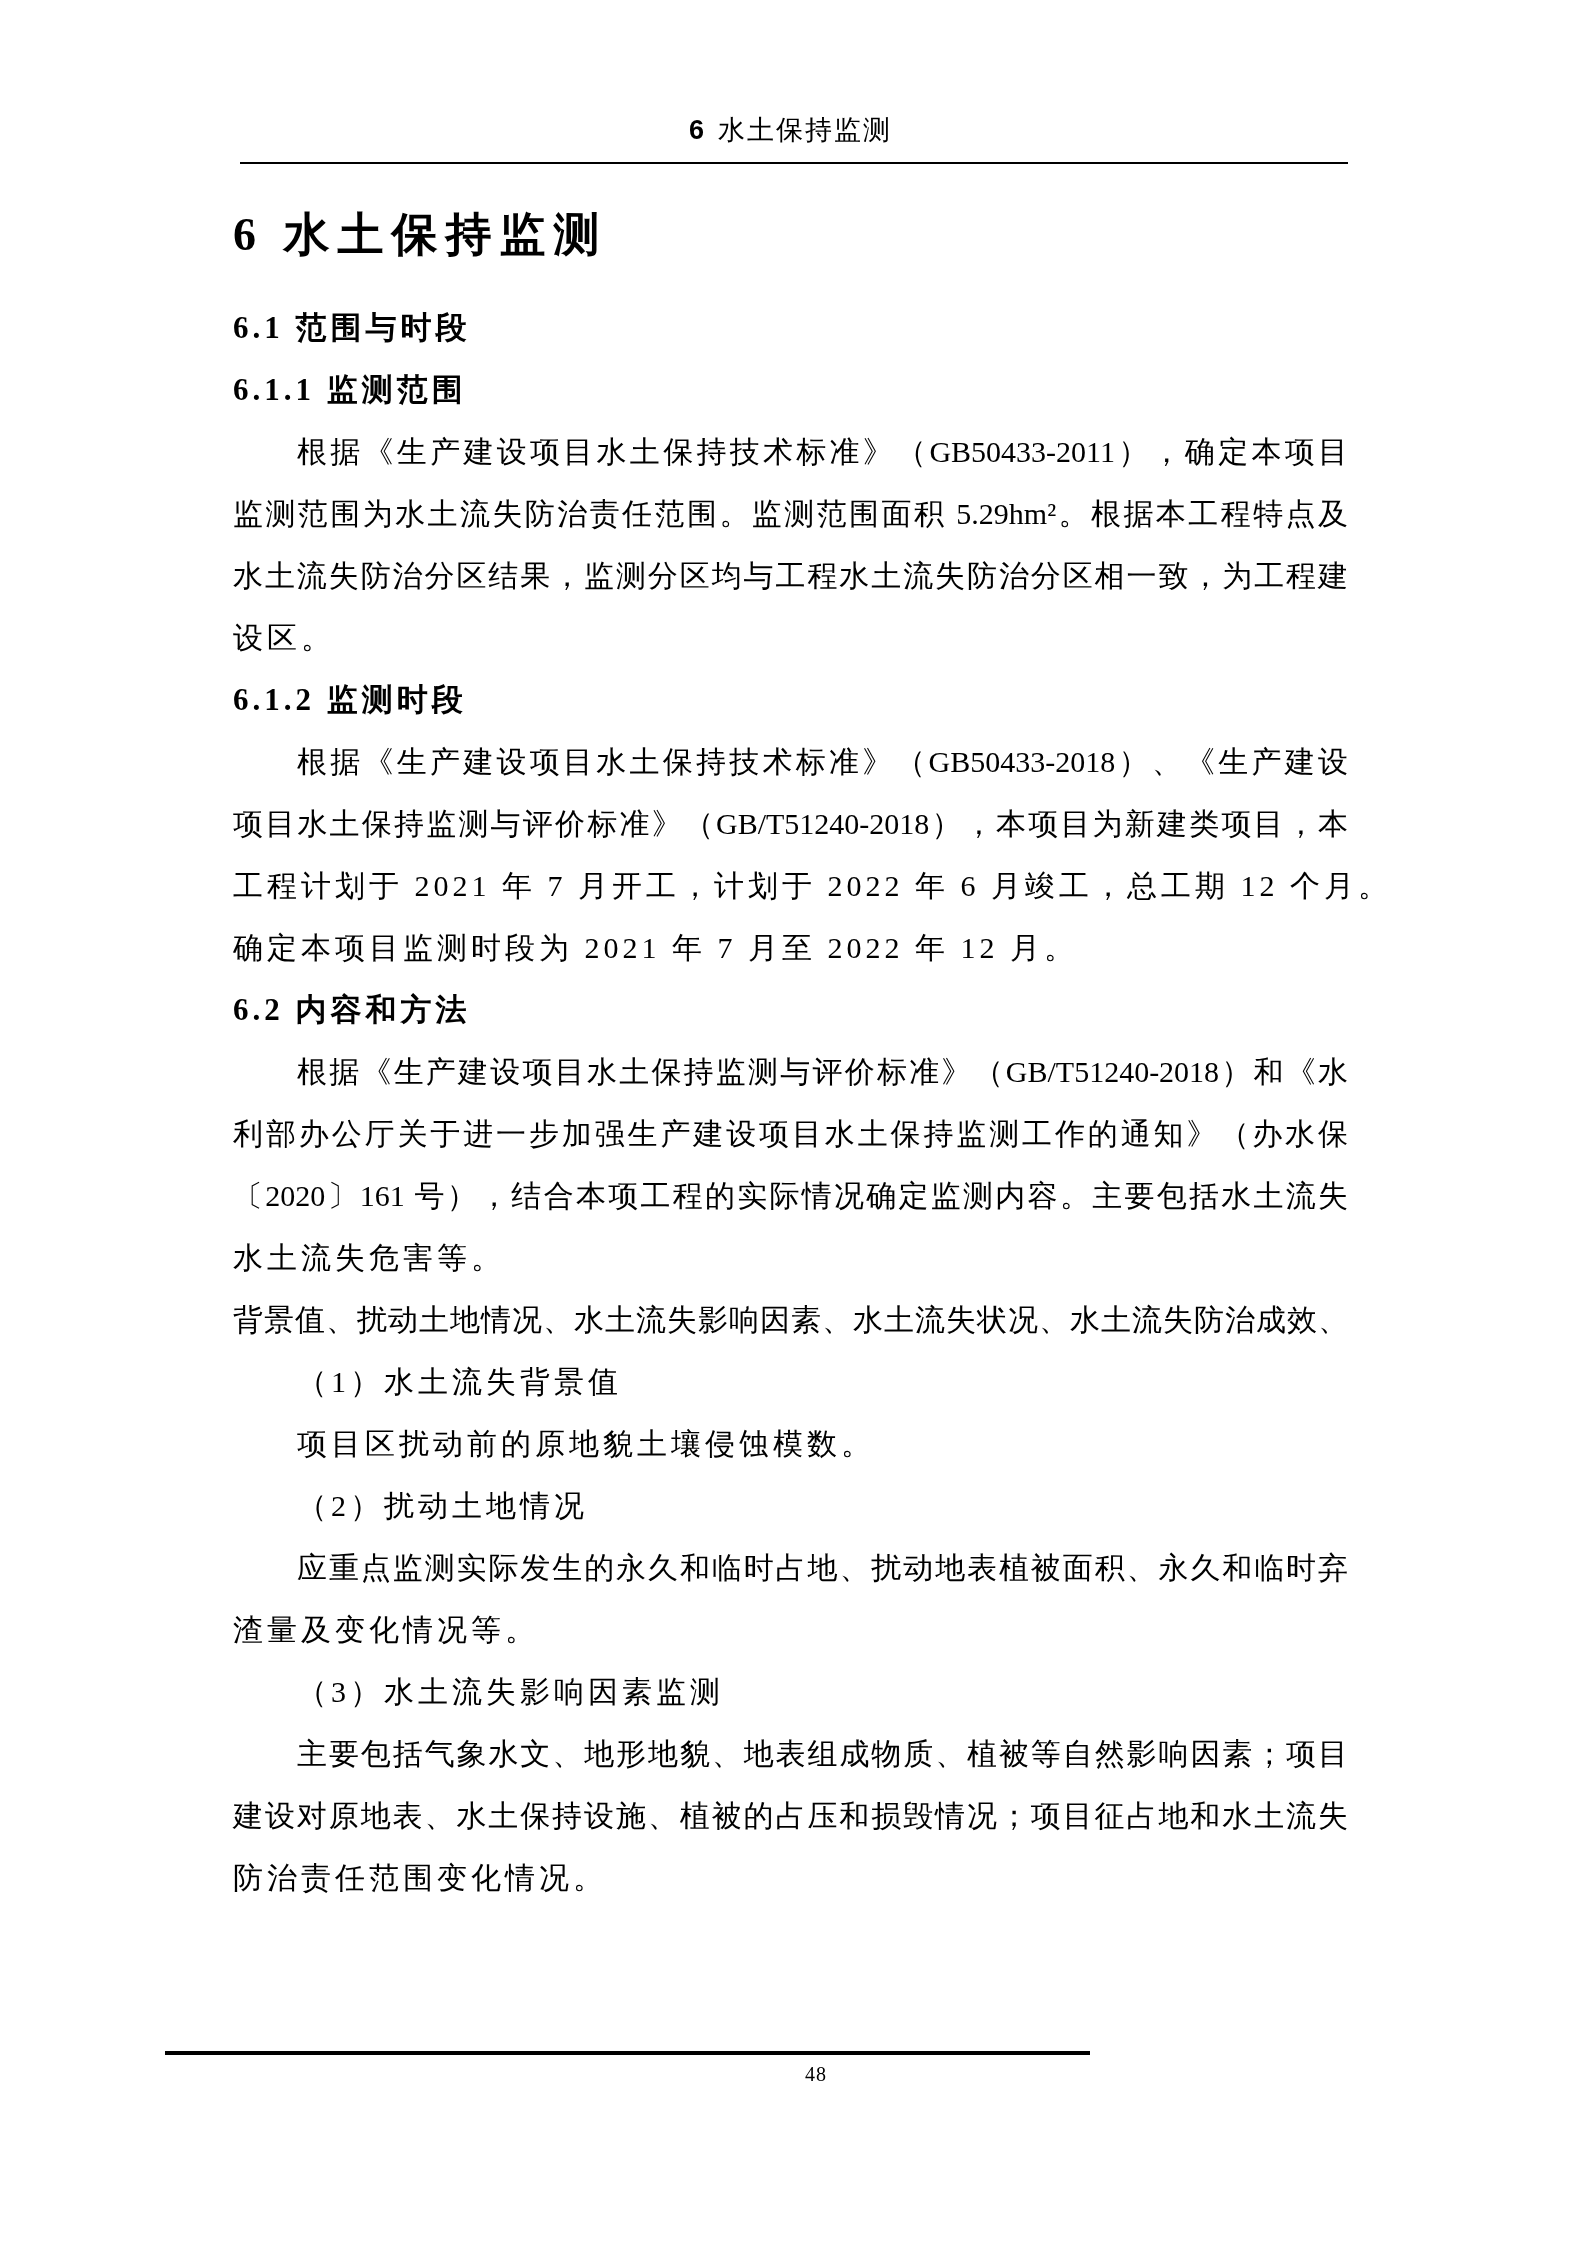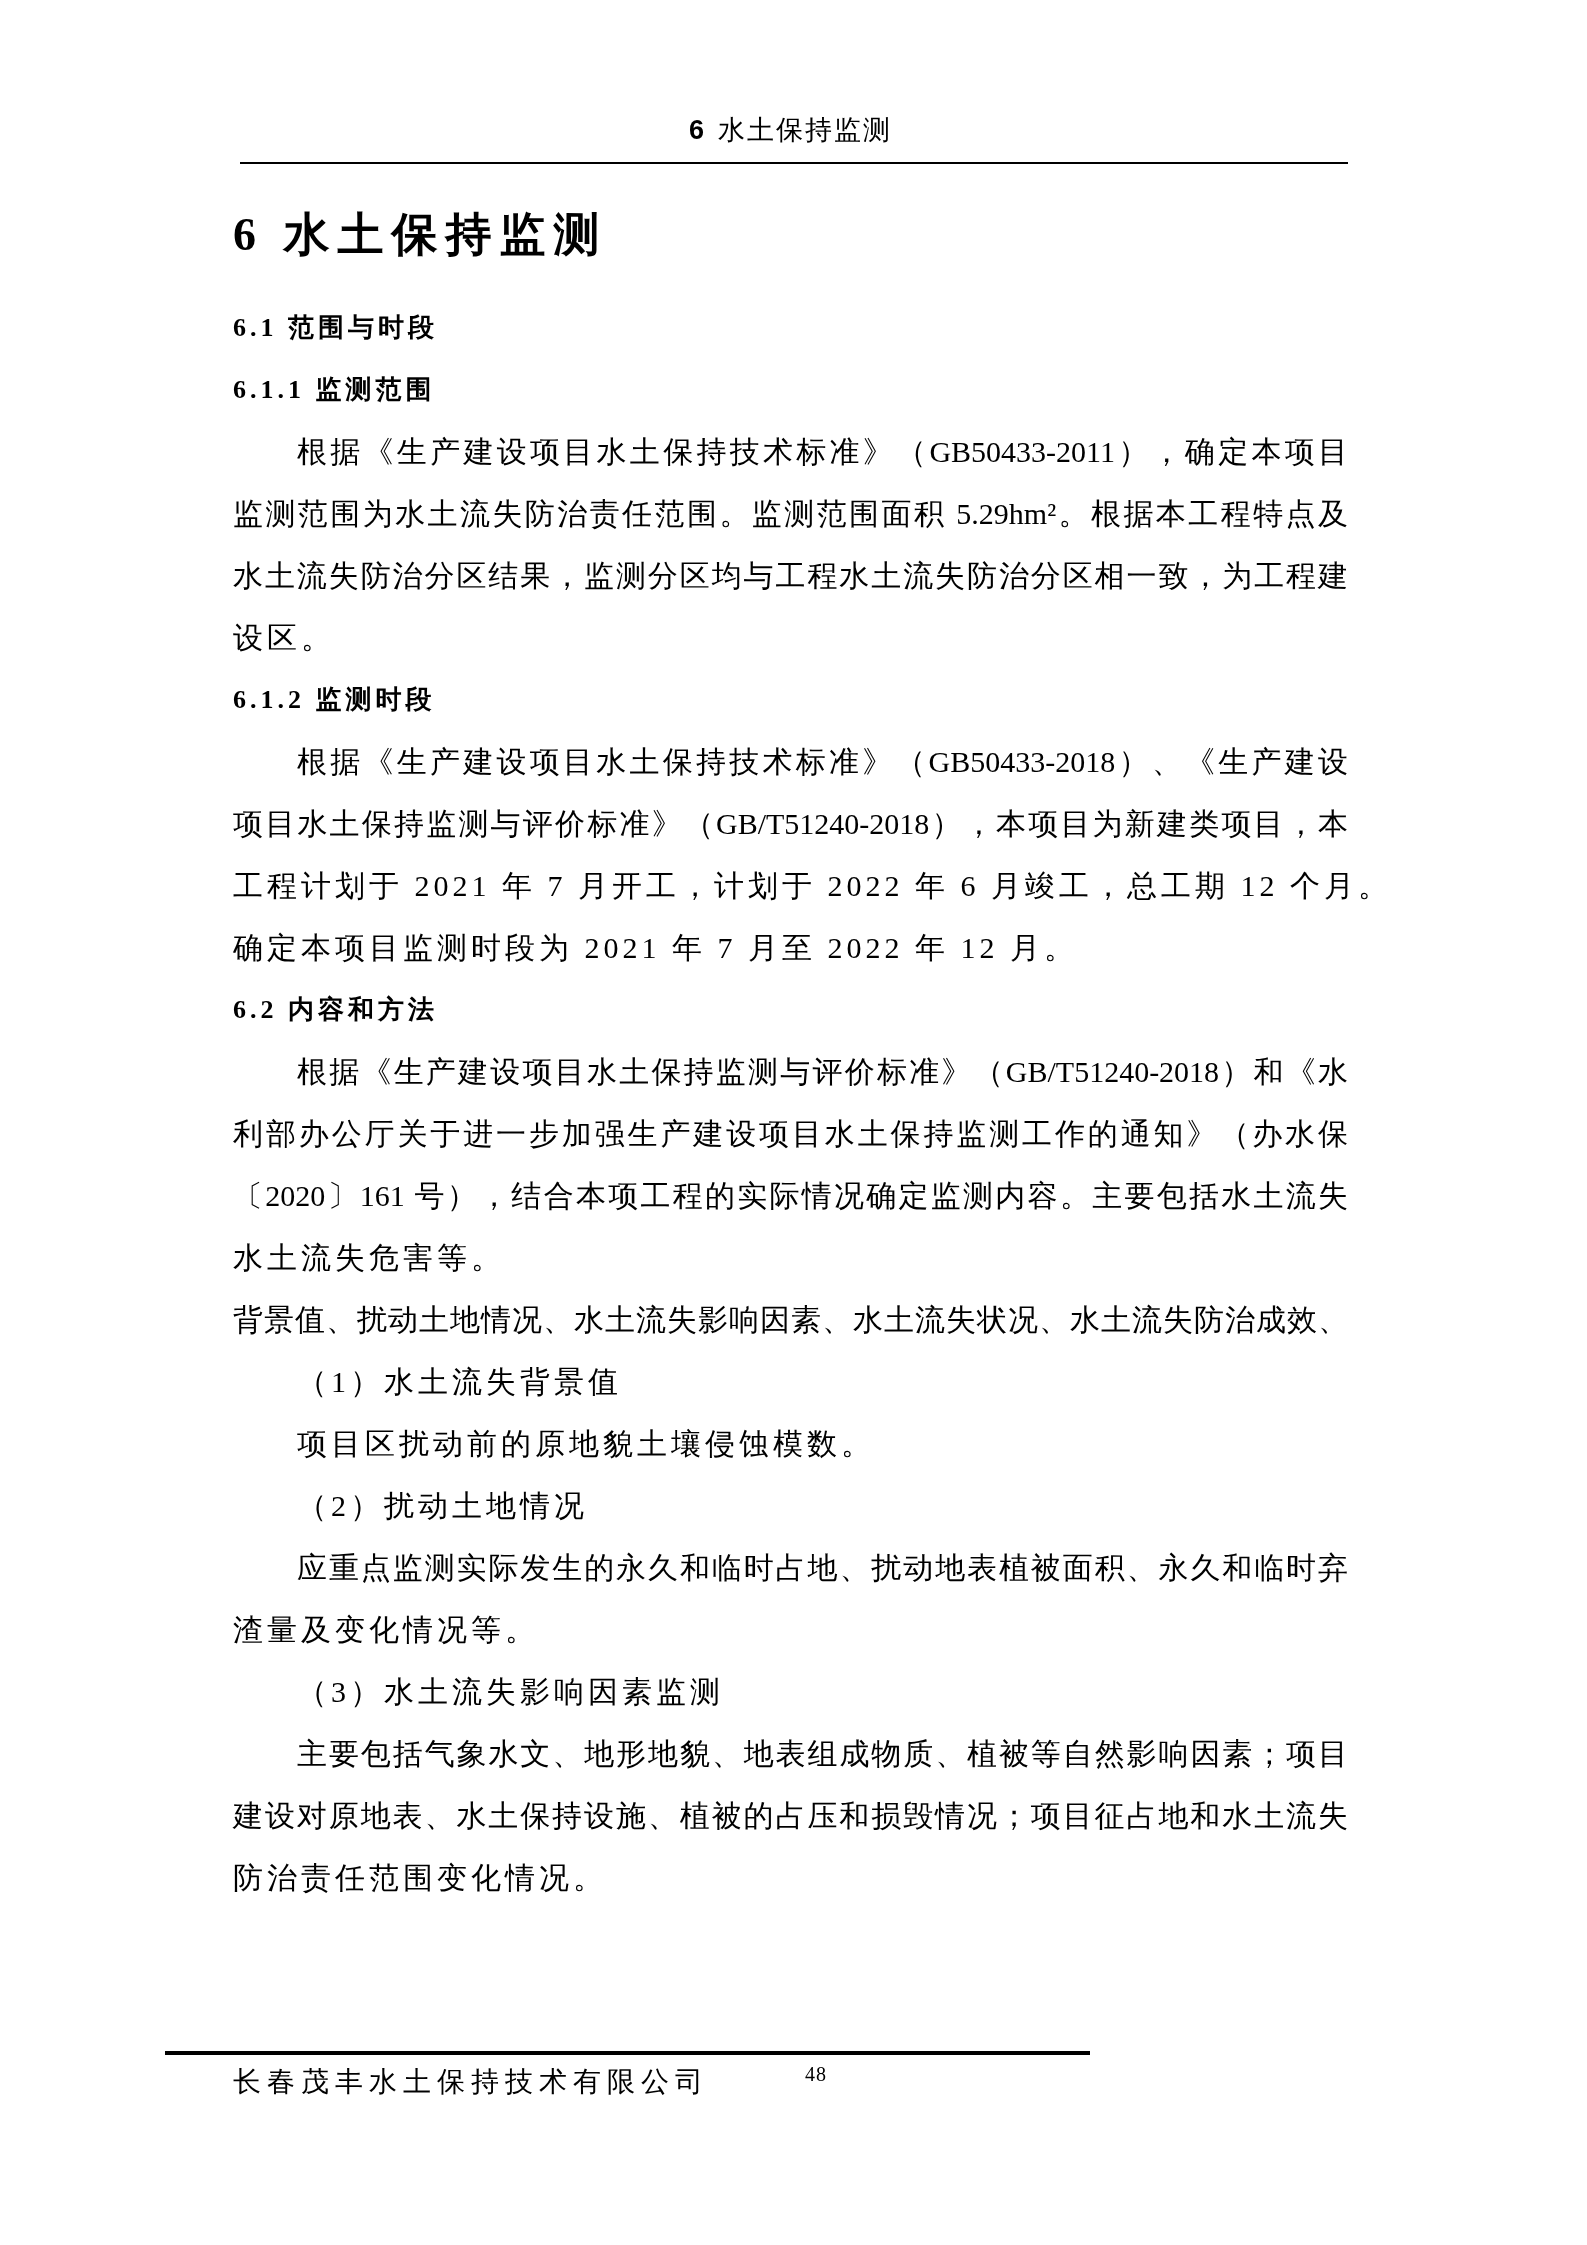--- a/index.html
+++ b/index.html
@@ -30,21 +30,21 @@
     position:absolute;top:204px;left:233px;margin:0;
     font-size:46px;font-weight:bold;letter-spacing:8px;
     white-space:nowrap;
   }
   
   .content{
     position:absolute;top:297px;left:233px;width:1115px;
     font-size:30px;line-height:62px;
   }
   .heading{
-    font-weight:bold;font-size:26px;letter-spacing:4px;
+    font-weight:bold;font-size:31px;letter-spacing:4px;
     white-space:nowrap;line-height:62px;
   }
   .line{
     text-align:justify;
     text-align-last:justify;
     -moz-text-align-last:justify;
     line-height:62px;
   }
   .line.first{text-indent:64px;}
   .line.last{
@@ -115,17 +115,16 @@
 
     <div class="line first last">（3）水土流失影响因素监测</div>
 
     <div class="line first">主要包括气象水文、地形地貌、地表组成物质、植被等自然影响因素；项目</div>
     <div class="line">建设对原地表、水土保持设施、植被的占压和损毁情况；项目征占地和水土流失</div>
     <div class="line last">防治责任范围变化情况。</div>
   </div>
 
   <div class="footer-rule"></div>
   <div class="page-footer">
-    <span class="footer-company">长春茂丰水土保持技术有限公司</span>
     <span class="page-num">48</span>
   </div>
 
 </div>
 
 </body></html>

